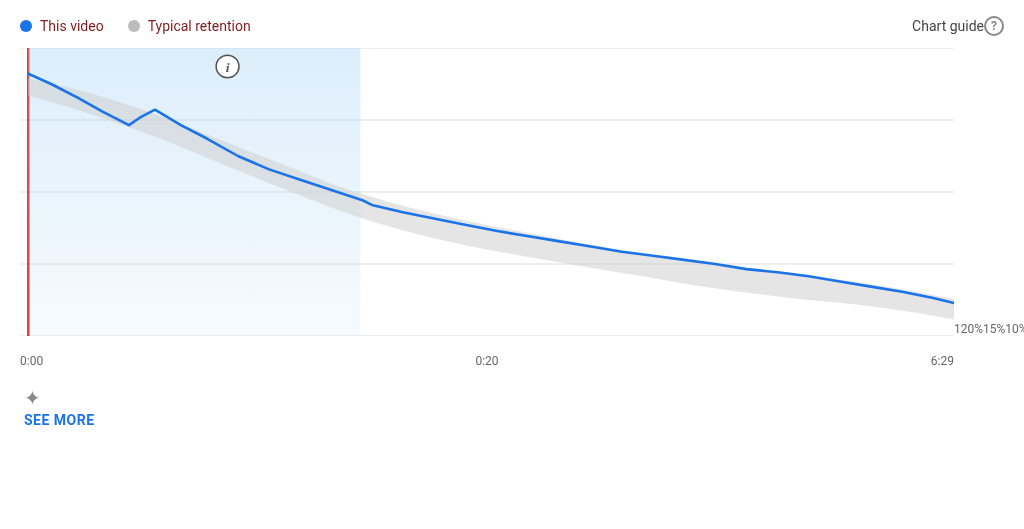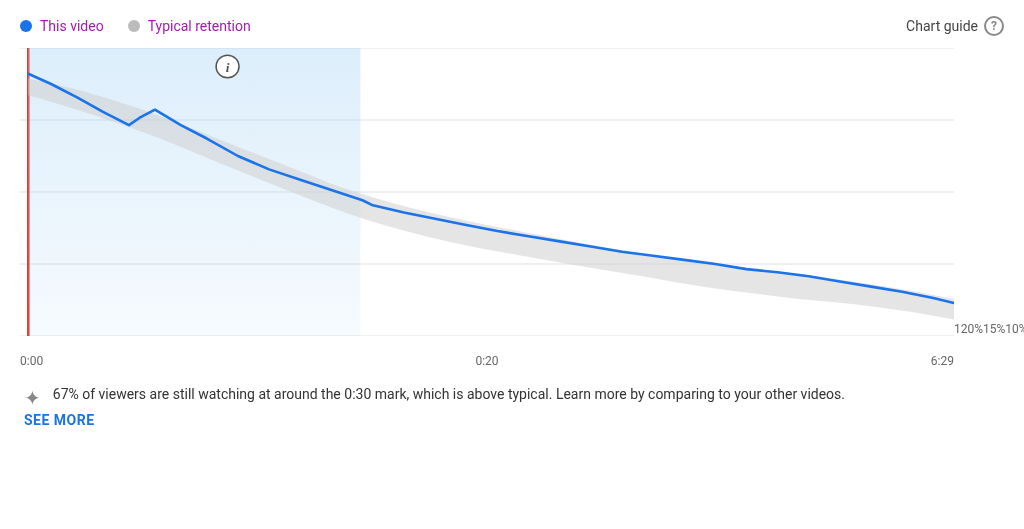--- a/index.html
+++ b/index.html
@@ -18,21 +18,21 @@
       gap: 24px;
       margin-bottom: 12px;
       position: relative;
     }
 
     .legend-item {
       display: flex;
       align-items: center;
       gap: 8px;
       font-size: 14px;
-      color: #a21caf;
+      color: #7f1d1d;
     }
 
     .legend-dot-blue {
       width: 12px;
       height: 12px;
       border-radius: 50%;
       background: #1a73e8;
       flex-shrink: 0;
     }
 
@@ -41,21 +41,21 @@
       height: 12px;
       border-radius: 50%;
       background: #bbb;
       flex-shrink: 0;
     }
 
     .chart-guide {
       margin-left: auto;
       display: flex;
       align-items: center;
-      gap: 6px;
+      gap: 0;
       font-size: 14px;
       color: #444;
       cursor: pointer;
     }
 
     .chart-guide-icon {
       width: 20px;
       height: 20px;
       border-radius: 50%;
       border: 2px solid #888;
@@ -213,16 +213,15 @@
   <div class="x-axis-labels">
     <span class="x-label">0:00</span>
     <span class="x-label">0:20</span>
     <span class="x-label">6:29</span>
   </div>
 
 </div>
 
 <div class="insight-section">
   <span class="sparkle-icon">✦</span>
-  <p class="insight-text">67% of viewers are still watching at around the 0:30 mark, which is above typical. Learn more by comparing to your other videos.</p>
 </div>
 
 <div class="see-more">SEE MORE</div>
 
 </body></html>

